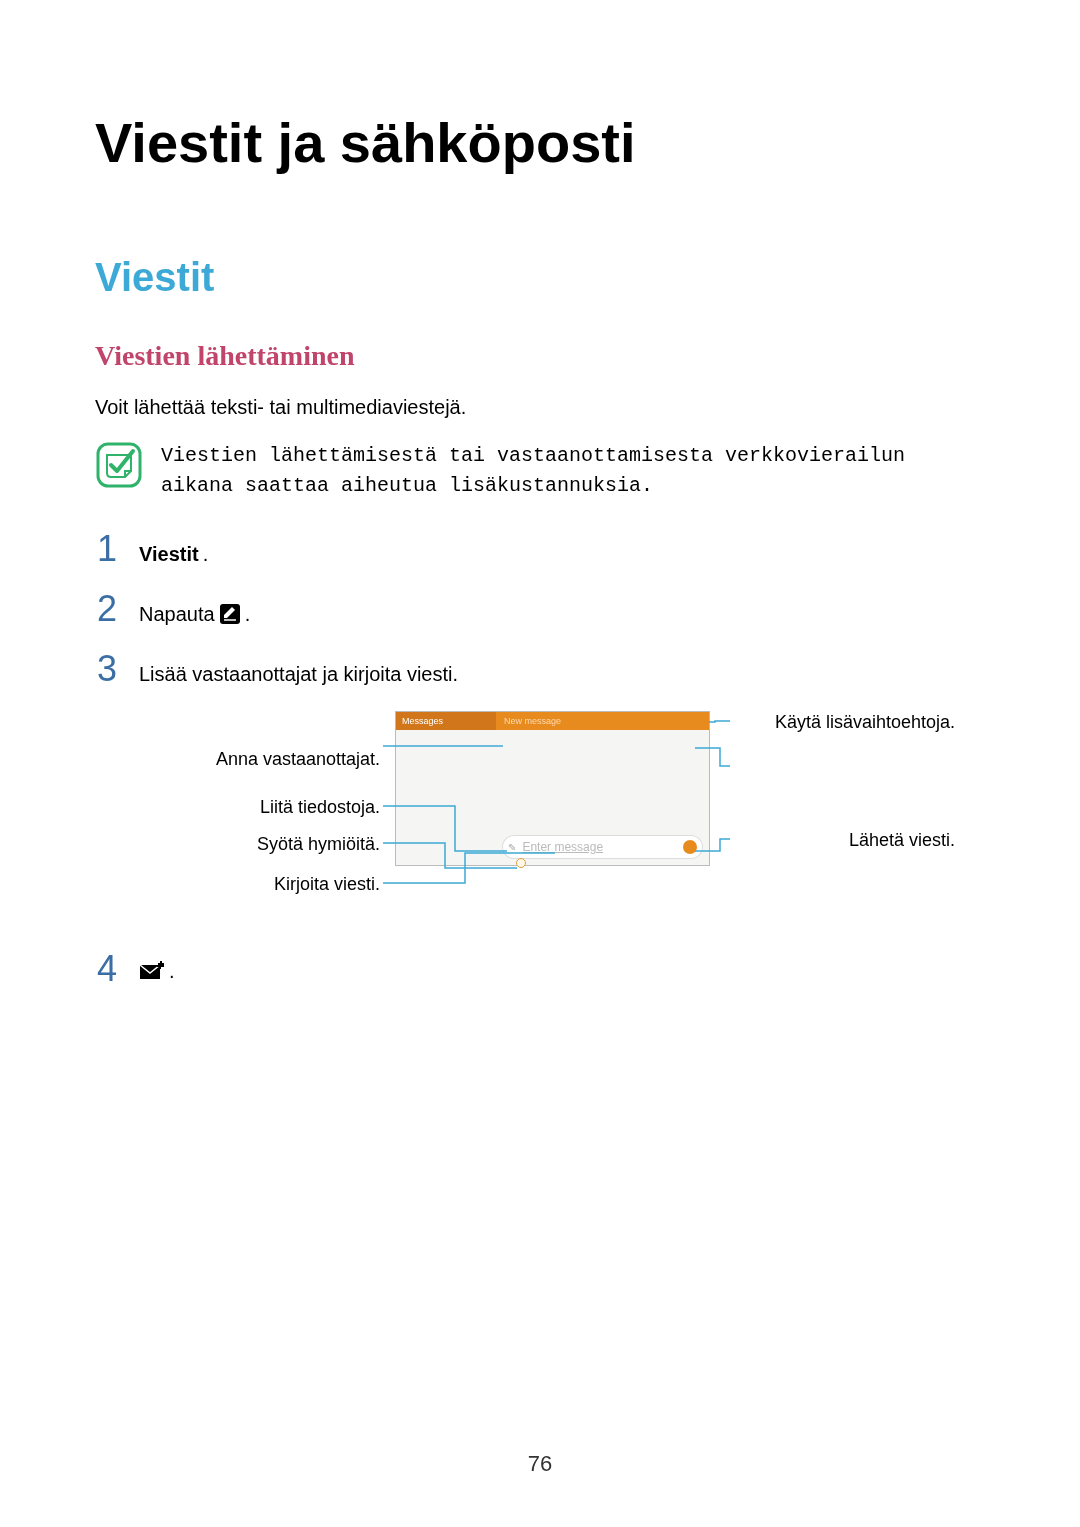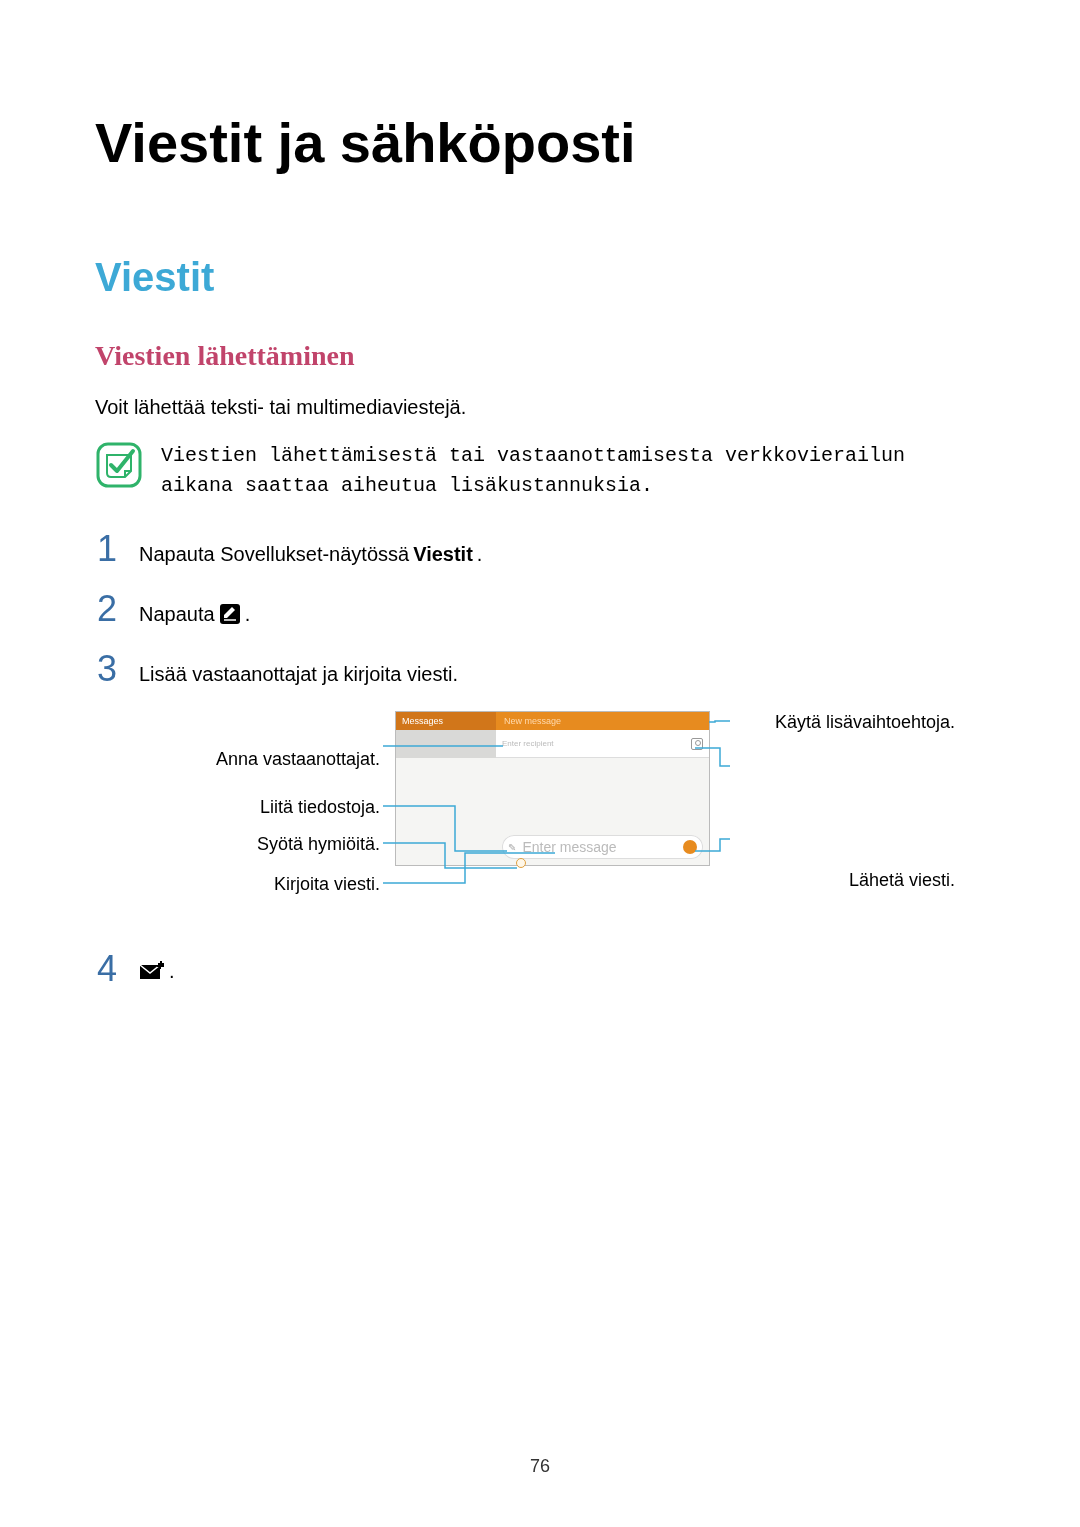--- a/index.html
+++ b/index.html
@@ -181,21 +181,22 @@
     padding: 0 6px;
     gap: 6px;
   }
   .mock-clip {
     color: #aaa;
     font-size: 10px;
   }
   .mock-input-text {
     flex: 1;
     color: #bbb;
-    font-size: 14px;
+    font-size: 12px;
+    text-decoration: underline;
   }
   .mock-send {
     width: 14px; height: 14px;
     background: #e78b1f;
     border-radius: 50%;
   }
   .mock-emoji {
     position: absolute;
     bottom: -3px;
     left: 120px;
@@ -214,21 +215,21 @@
   }
   .callout.left { text-align: right; }
   .callout.right { text-align: right; white-space: normal; width: 220px; }
 
   .page-number {
     position: absolute;
     bottom: 50px;
     left: 0;
     width: 100%;
     text-align: center;
-    font-size: 18px;
+    font-size: 22px;
     color: #333;
   }
 </style>
 </head>
 <body>
 
 <h1 class="page-title">Viestit ja sähköposti</h1>
 
 <h2 class="section-title" style="color: rgb(61, 169, 214);" id="section-title-el">Viestit</h2>
 
@@ -245,21 +246,20 @@
       <path d="M38 10 L22 30 L16 24" fill="none" stroke="#2fb36a" stroke-width="4" stroke-linecap="round" stroke-linejoin="round"></path>
     </svg>
   </span>
   <div class="note-text">Viestien lähettämisestä tai vastaanottamisesta verkkovierailun aikana saattaa aiheutua lisäkustannuksia.</div>
 </div>
 
 <ol class="steps">
   <li>
     <span class="step-num">1</span>
     <span class="step-body">
-      <span>Napauta Sovellukset-näytössä </span>
         <b>Viestit</b>
         <span>.</span>
     </span>
   </li>
   <li>
     <span class="step-num">2</span>
     <span class="step-body">
       <span>Napauta </span>
       <span class="inline-icon">
         <svg width="22" height="22" viewBox="0 0 22 22">
@@ -278,43 +278,36 @@
     </span>
   </li>
 </ol>
 
 <div class="figure">
   <div class="mock">
     <div class="mock-header">
       <div class="mock-header-left">Messages</div>
       <div class="mock-header-right">New message</div>
     </div>
-    <div class="mock-row1">
-      <div class="mock-row1-left"></div>
-      <div class="mock-row1-right">
-        <span>Enter recipient</span>
-        <span class="mock-contact-icon"></span>
-      </div>
-    </div>
     <div class="mock-body"></div>
     <div class="mock-input">
       <span class="mock-clip">✎</span>
       <span class="mock-input-text">Enter message</span>
       <span class="mock-send"></span>
     </div>
     <div class="mock-emoji"></div>
   </div>
 
   <div class="callout left" style="left:0; top:37px; width:225px;">Anna vastaanottajat.</div>
   <div class="callout left" style="left:0; top:85px; width:225px;">Liitä tiedostoja.</div>
   <div class="callout left" style="left:0; top:122px; width:225px;">Syötä hymiöitä.</div>
   <div class="callout left" style="left:0; top:162px; width:225px;">Kirjoita viesti.</div>
 
   <div class="callout right" style="left:580px; top:0;">Käytä lisävaihtoehtoja.</div>
-  <div class="callout right" style="left:580px; top:118px;margin-top:40px;">Lähetä viesti.</div>
+  <div class="callout right" style="left:580px; top:118px;">Lähetä viesti.</div>
 
   <svg class="lines">
     <g stroke="#3da9d6" stroke-width="1.5" fill="none">
 
       <polyline points="228,35 348,35"></polyline>
       <polyline points="228,95 300,95 300,140 352,140"></polyline>
       <polyline points="228,132 290,132 290,157 362,157"></polyline>
       <polyline points="228,172 310,172 310,142 400,142"></polyline>
 
       <polyline points="575,10 560,10 560,11 554,11"></polyline>

